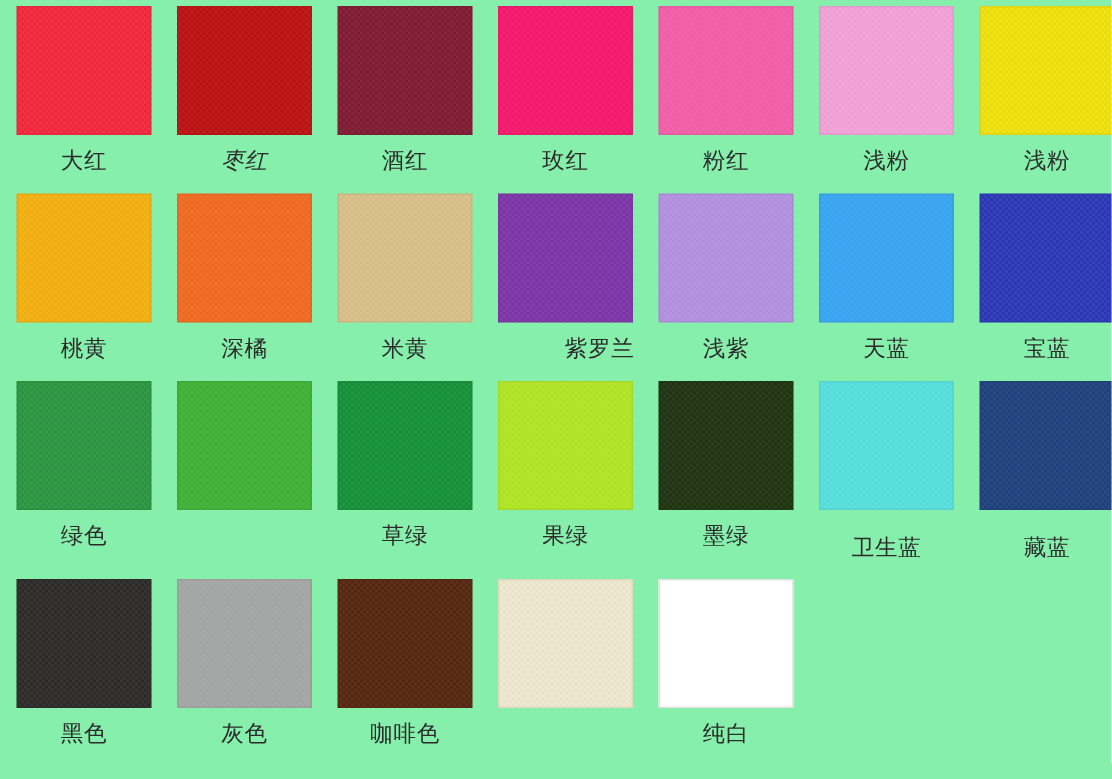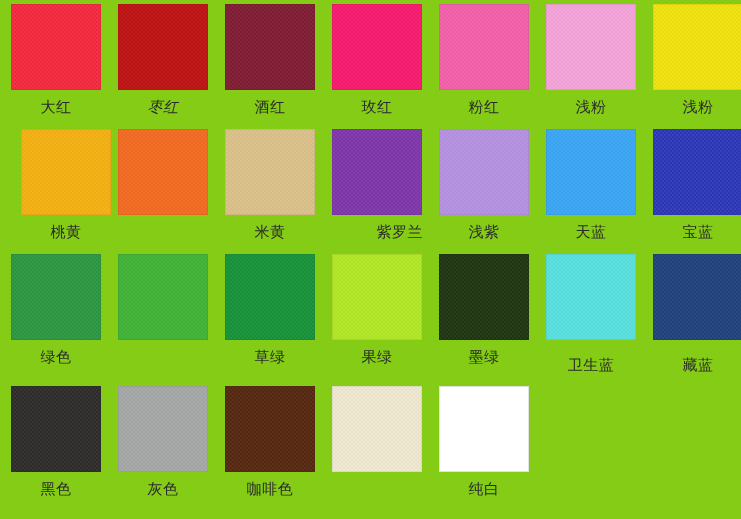--- a/index.html
+++ b/index.html
@@ -67,21 +67,21 @@
     letter-spacing: 0.5px;
     white-space: nowrap;
   }
   .swatch-label.label-low {
     margin-top: 17px;
   }
 </style>
 </head>
 <body>
 
-<div id="color-chart" style="background: #84cc16;">
+<div id="color-chart" style="background: #86efac;">
     <div class="swatch-row" style="top: 4px;">
       <div class="swatch-cell" style="left: 10px;">
         <div class="swatch-chip dark-weave" title="大红" style="background-color: rgb(240, 38, 60);"></div>
         <div class="swatch-label" style="color: rgb(43, 43, 43);">大红</div>
       </div>
       <div class="swatch-cell" style="left: 117px;">
         <div class="swatch-chip dark-weave" title="枣红" style="background-color: rgb(187, 17, 18);"></div>
         <div class="swatch-label" style="color: rgb(43, 43, 43); font-style: italic;">枣红</div>
       </div>
       <div class="swatch-cell" style="left: 224px;">
@@ -99,26 +99,27 @@
       <div class="swatch-cell" style="left: 545px;">
         <div class="swatch-chip light-weave" title="浅粉" style="background-color: rgb(245, 165, 218);"></div>
         <div class="swatch-label" style="color: rgb(43, 43, 43);">浅粉</div>
       </div>
       <div class="swatch-cell" style="left: 652px;">
         <div class="swatch-chip light-weave" title="浅粉" style="background-color: rgb(242, 227, 19);"></div>
         <div class="swatch-label" style="color: rgb(43, 43, 43);">浅粉</div>
       </div>
     </div>
     <div class="swatch-row" style="top: 129px;">
-      <div class="swatch-cell" style="left: 20px;">
+      <div class="swatch-cell" style="left: 10px;">
         <div class="swatch-chip light-weave" title="桃黄" style="background-color: rgb(245, 179, 24);"></div>
         <div class="swatch-label" style="color: rgb(43, 43, 43);">桃黄</div>
       </div>
       <div class="swatch-cell" style="left: 117px;">
         <div class="swatch-chip dark-weave" title="深橘" style="background-color: rgb(239, 104, 32);"></div>
+        <div class="swatch-label" style="color: rgb(43, 43, 43);">深橘</div>
       </div>
       <div class="swatch-cell" style="left: 224px;">
         <div class="swatch-chip light-weave" title="米黄" style="background-color: rgb(220, 194, 140);"></div>
         <div class="swatch-label" style="color: rgb(43, 43, 43);">米黄</div>
       </div>
       <div class="swatch-cell" style="left: 331px; text-align: right;">
         <div class="swatch-chip dark-weave" title="紫罗兰" style="background-color: rgb(124, 52, 166);"></div>
         <div class="swatch-label" style="color: rgb(43, 43, 43);">紫罗兰</div>
       </div>
       <div class="swatch-cell" style="left: 438px;">

